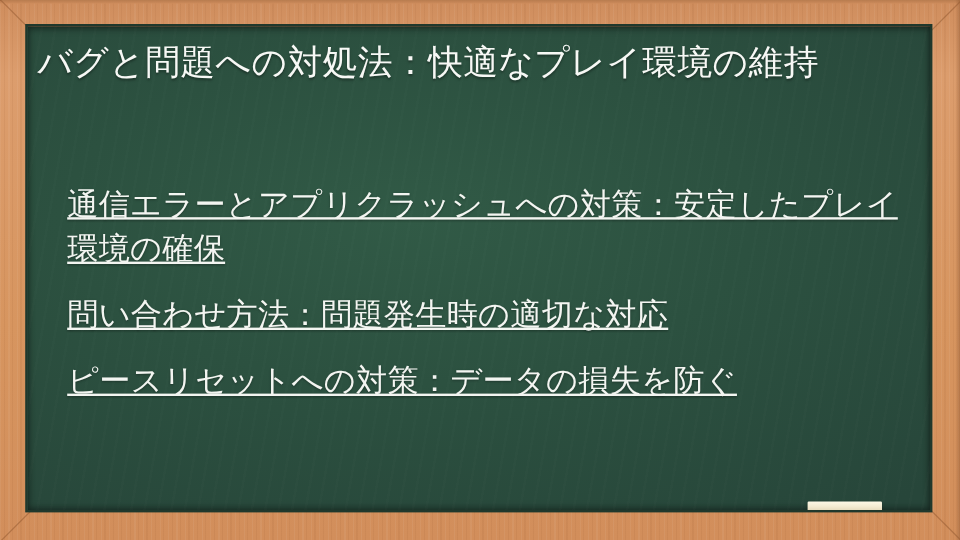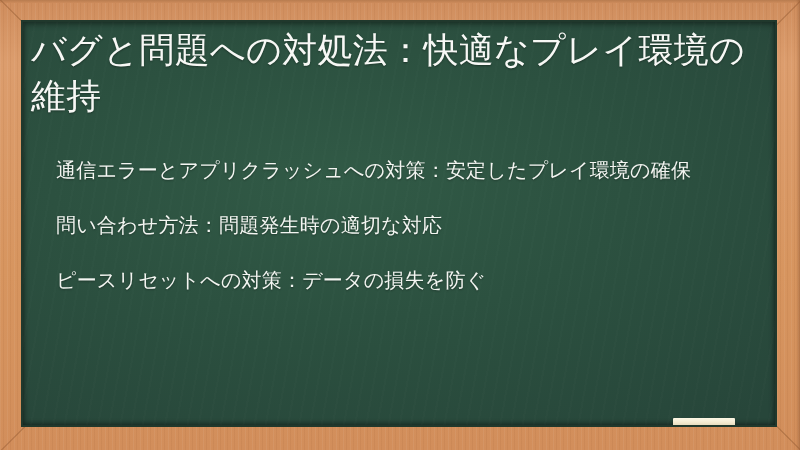--- a/index.html
+++ b/index.html
@@ -115,47 +115,47 @@
     padding: 0;
   }
 
   
   .title {
     position: absolute;
     left: 8px;
     top: 8px;
     width: 716px;
     color: #f7f8f5;
-    font-size: 35px;
+    font-size: 29px;
     line-height: 46px;
     font-weight: 400;
     letter-spacing: 0.3px;
     text-shadow: 0 1px 2px rgba(0,0,0,0.35);
     white-space: normal;
-    font-family: Liberation Mono, monospace;
   }
 
   
   .bullets {
     position: absolute;
     left: 33px;
     top: 130px;
     width: 700px;
     margin: 0;
     padding: 0;
     list-style: none;
   }
   .bullet {
     color: #f3f5f1;
-    font-size: 20px;
+    font-size: 26px;
     line-height: 37px;
     font-weight: 400;
     letter-spacing: 0.2px;
     text-shadow: 0 1px 2px rgba(0,0,0,0.32);
     margin: 0 0 18px 0;
+    text-decoration: underline;
   }
   .bullet:last-child { margin-bottom: 0; }
 
   
   .chalk {
     position: absolute;
     left: 650px;
     top: 396px;
     width: 62px;
     height: 8px;

